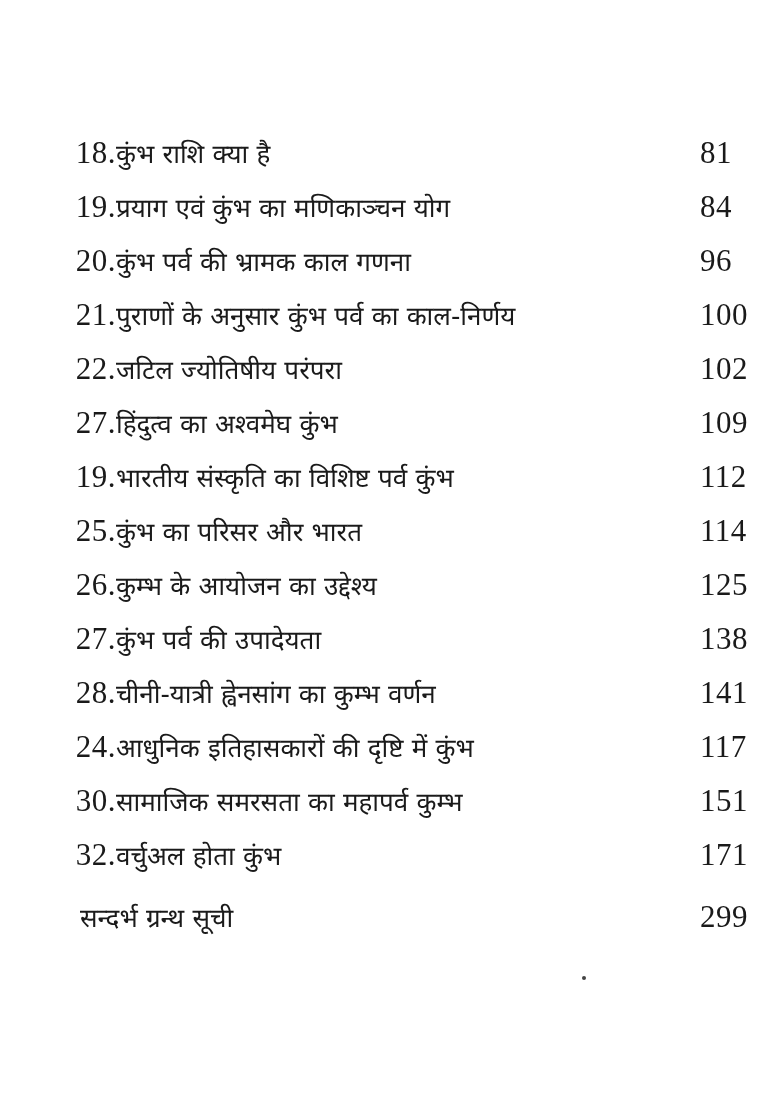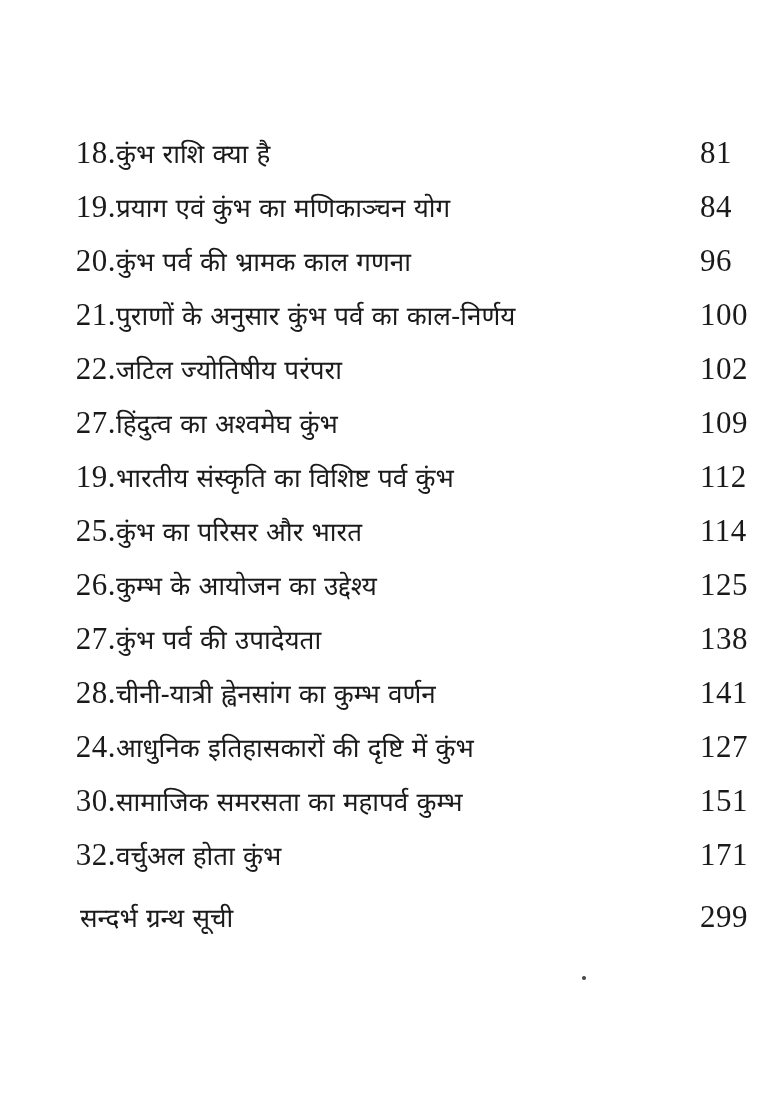--- a/index.html
+++ b/index.html
@@ -117,21 +117,21 @@
     <span class="toc-page">138</span>
   </div>
   <div class="toc-row">
     <span class="toc-num">28.</span>
     <span class="toc-title">चीनी-यात्री ह्वेनसांग का कुम्भ वर्णन</span>
     <span class="toc-page">141</span>
   </div>
   <div class="toc-row">
     <span class="toc-num">24.</span>
     <span class="toc-title">आधुनिक इतिहासकारों की दृष्टि में कुंभ</span>
-    <span class="toc-page">127</span>
+    <span class="toc-page">117</span>
   </div>
   <div class="toc-row">
     <span class="toc-num">30.</span>
     <span class="toc-title">सामाजिक समरसता का महापर्व कुम्भ</span>
     <span class="toc-page">151</span>
   </div>
   <div class="toc-row">
     <span class="toc-num">32.</span>
     <span class="toc-title">वर्चुअल होता कुंभ</span>
     <span class="toc-page">171</span>

